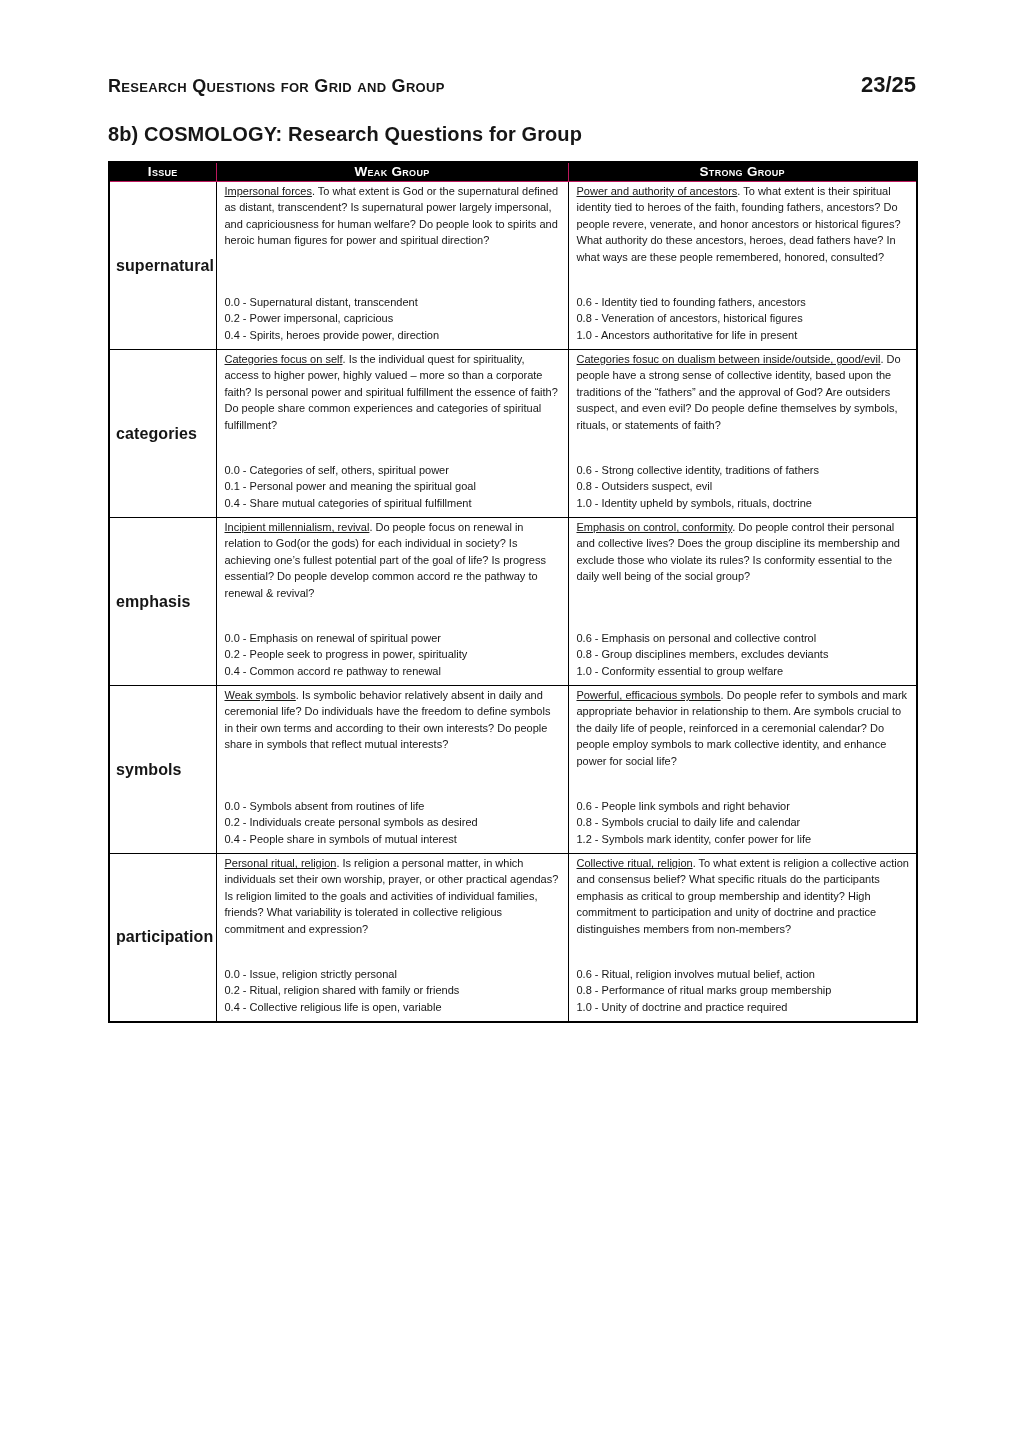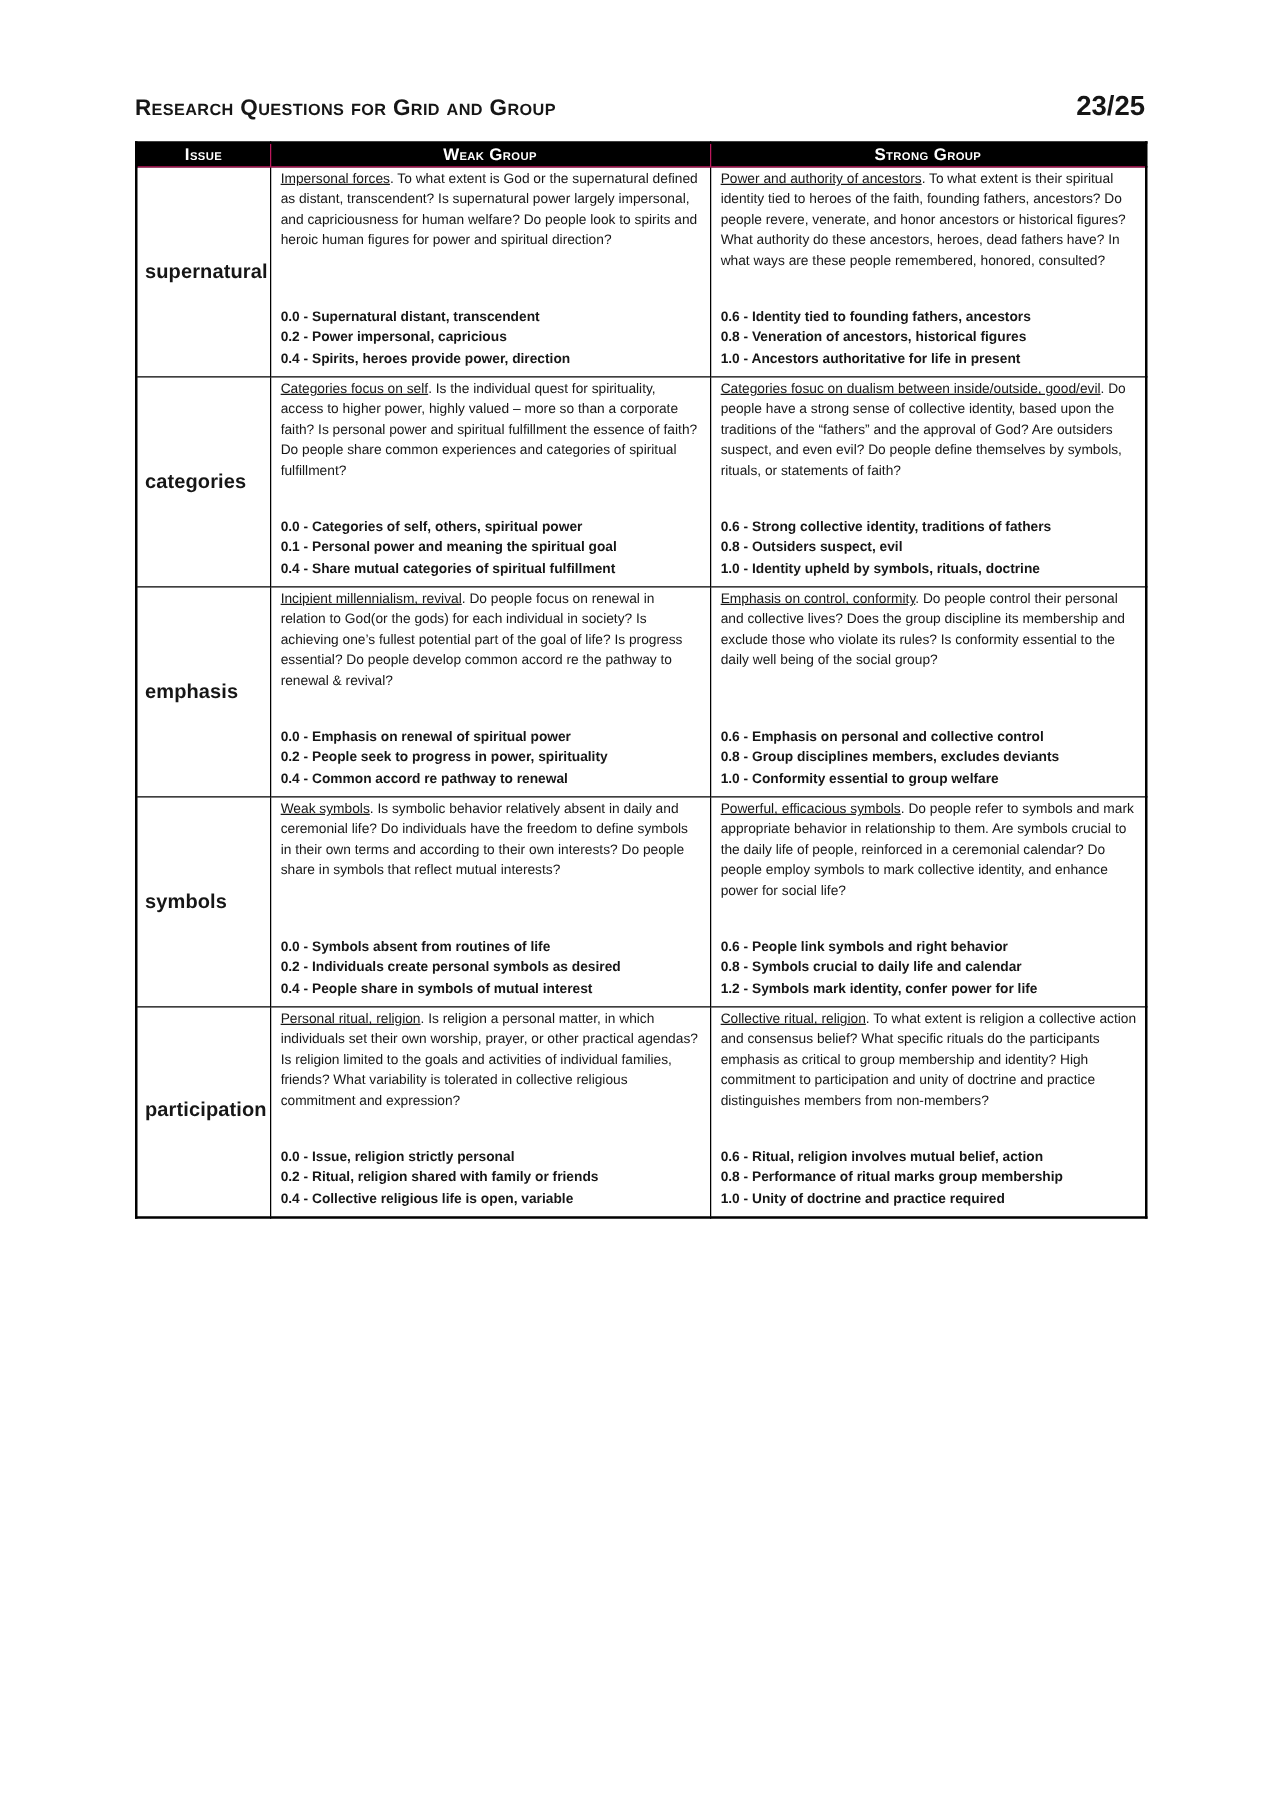--- a/index.html
+++ b/index.html
@@ -51,37 +51,38 @@
   tr.data-row{height:168px;}
   .cellwrap{
     height:160px;
     display:flex;flex-direction:column;justify-content:space-between;
     padding:1px 6px 4px 8px;
     font-size:11px;
     line-height:16.4px;
   }
   .para{margin:0;}
   .lead{text-decoration:underline;}
-  .scores div{margin:0;font-weight:bold;}
+  .scores div{margin:0;}
   .footer-note{
     position:absolute;left:110px;top:1342px;
     font-size:21px;color:#1c1c1c;
   }
 </style>
 </head>
 <body>
 
 <div class="page">
   <div class="content">
 
     <div class="doc-header">
       <span class="doc-title">Research Questions for Grid and Group</span>
       <span class="page-num">23/25</span>
     </div>
 
+    <div class="section-title">8b) COSMOLOGY: Research Questions for Group</div>
 
     <table class="qtable">
       <colgroup>
         <col class="c-issue">
           <col class="c-weak">
           <col class="c-strong">
       </colgroup>
       <thead>
         <tr>
           <th class="colhead">Issue</th>

